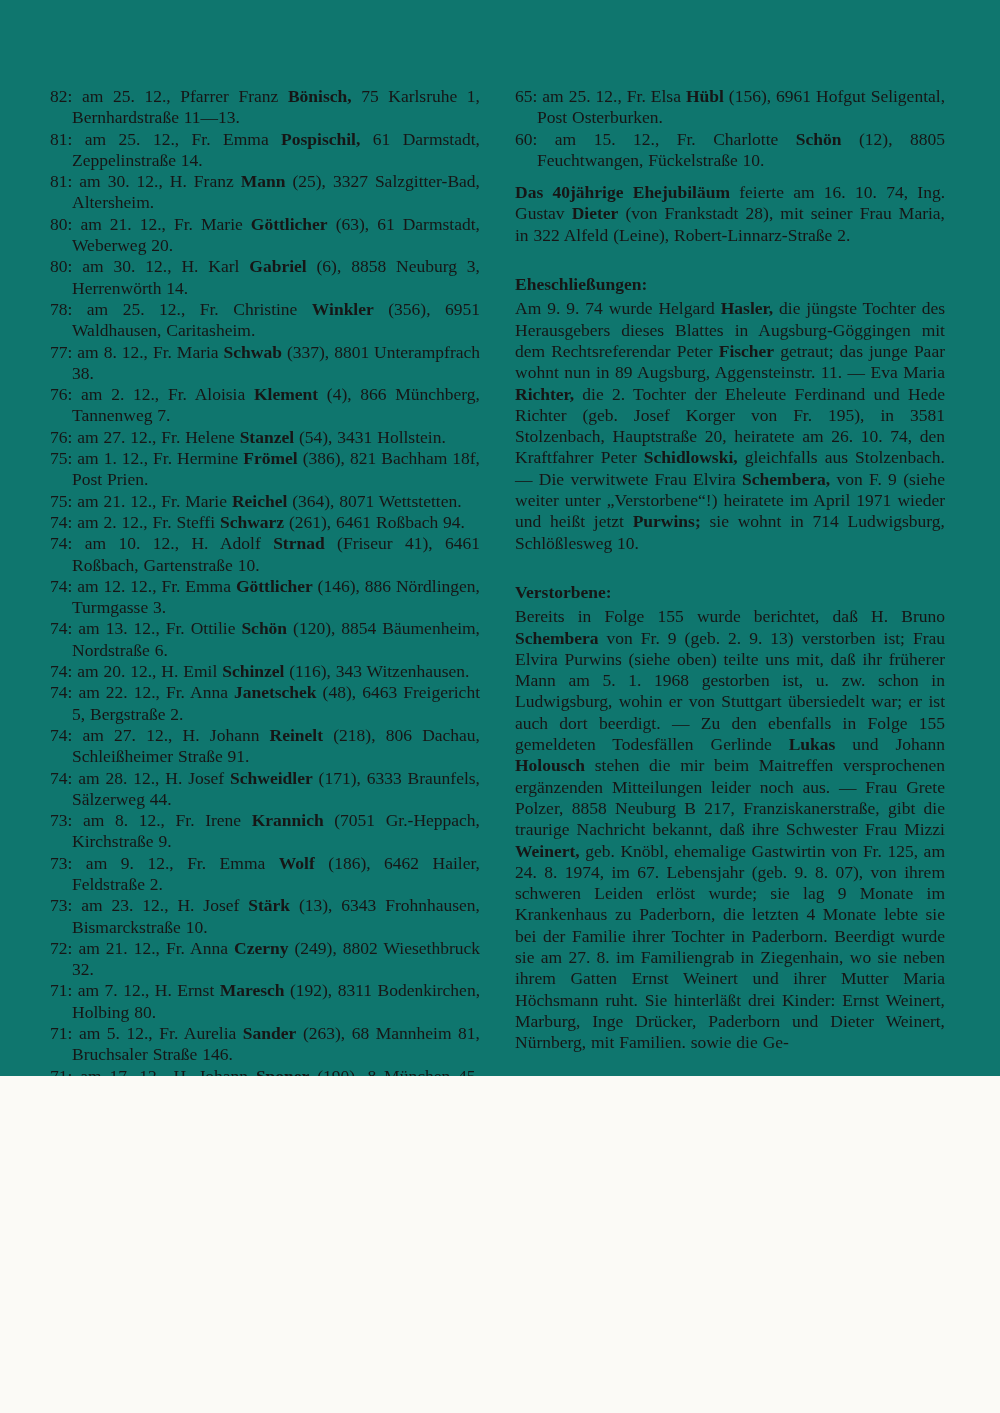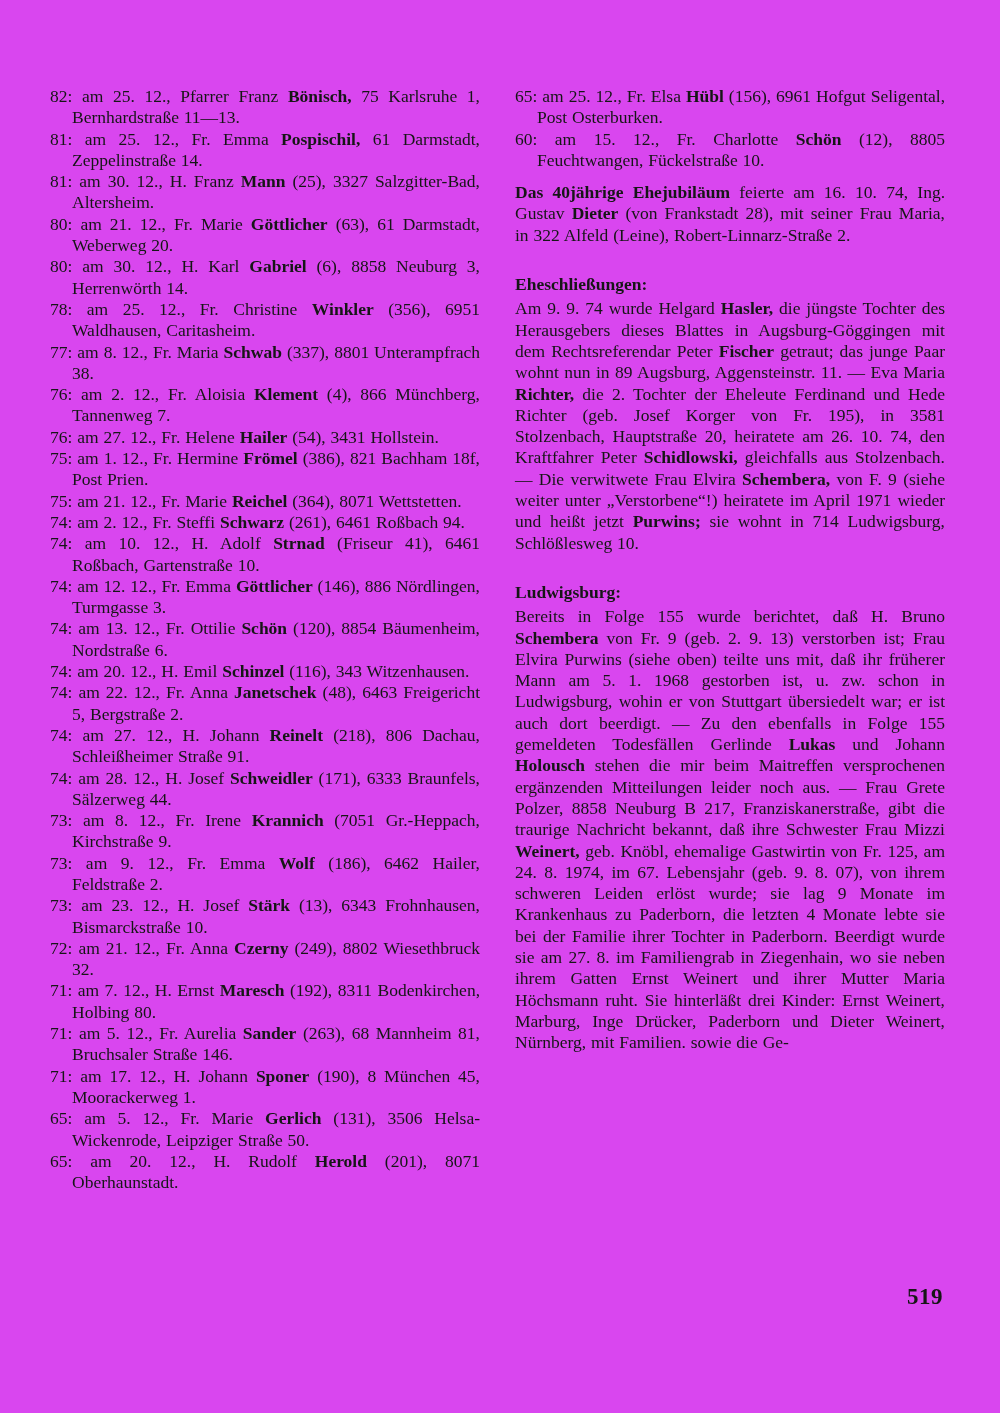--- a/index.html
+++ b/index.html
@@ -1,23 +1,23 @@
 <!DOCTYPE html>
 <html lang="de"><head>
   <meta charset="utf-8">
   <style>
     * { box-sizing: border-box; }
     html, body { margin: 0; padding: 0; }
     body { background: #fbfaf6; }
     .page {
       position: relative;
       width: 1000px;
-      height: 1413px;
+      height: 1076px;
       margin: 0 auto;
-      background: #d946ef;
+      background: #0f766e;
       color: #161616;
       font-family: "Liberation Serif", "DejaVu Serif", serif;
       font-size: 17.5px;
       line-height: 21.3px;
       padding: 86px 55px 0 50px;
       overflow: hidden;
     }
     .columns { display: flex; gap: 35px; }
     .col { width: 430px; flex: 0 0 430px; }
     .block {
@@ -51,21 +51,21 @@
   <div class="columns">
     <div class="col" id="col-left">
         <p class="block block-entry"><span>82: am 25. 12., Pfarrer Franz </span><b>Bönisch,</b><span> 75 Karlsruhe 1, Bernhardstraße 11—13.</span></p>
         <p class="block block-entry"><span>81: am 25. 12., Fr. Emma </span><b>Pospischil,</b><span> 61 Darmstadt, Zeppelinstraße 14.</span></p>
         <p class="block block-entry"><span>81: am 30. 12., H. Franz </span><b>Mann</b><span> (25), 3327 Salzgitter-Bad, Altersheim.</span></p>
         <p class="block block-entry"><span>80: am 21. 12., Fr. Marie </span><b>Göttlicher</b><span> (63), 61 Darmstadt, Weberweg 20.</span></p>
         <p class="block block-entry"><span>80: am 30. 12., H. Karl </span><b>Gabriel</b><span> (6), 8858 Neuburg 3, Herrenwörth 14.</span></p>
         <p class="block block-entry"><span>78: am 25. 12., Fr. Christine </span><b>Winkler</b><span> (356), 6951 Waldhausen, Caritasheim.</span></p>
         <p class="block block-entry"><span>77: am 8. 12., Fr. Maria </span><b>Schwab</b><span> (337), 8801 Unterampfrach 38.</span></p>
         <p class="block block-entry"><span>76: am 2. 12., Fr. Aloisia </span><b>Klement</b><span> (4), 866 Münchberg, Tannenweg 7.</span></p>
-        <p class="block block-entry"><span>76: am 27. 12., Fr. Helene </span><b>Hailer</b><span> (54), 3431 Hollstein.</span></p>
+        <p class="block block-entry"><span>76: am 27. 12., Fr. Helene </span><b>Stanzel</b><span> (54), 3431 Hollstein.</span></p>
         <p class="block block-entry"><span>75: am 1. 12., Fr. Hermine </span><b>Frömel</b><span> (386), 821 Bachham 18f, Post Prien.</span></p>
         <p class="block block-entry"><span>75: am 21. 12., Fr. Marie </span><b>Reichel</b><span> (364), 8071 Wettstetten.</span></p>
         <p class="block block-entry"><span>74: am 2. 12., Fr. Steffi </span><b>Schwarz</b><span> (261), 6461 Roßbach 94.</span></p>
         <p class="block block-entry"><span>74: am 10. 12., H. Adolf </span><b>Strnad</b><span> (Friseur 41), 6461 Roßbach, Gartenstraße 10.</span></p>
         <p class="block block-entry"><span>74: am 12. 12., Fr. Emma </span><b>Göttlicher</b><span> (146), 886 Nördlingen, Turmgasse 3.</span></p>
         <p class="block block-entry"><span>74: am 13. 12., Fr. Ottilie </span><b>Schön</b><span> (120), 8854 Bäumenheim, Nordstraße 6.</span></p>
         <p class="block block-entry"><span>74: am 20. 12., H. Emil </span><b>Schinzel</b><span> (116), 343 Witzenhausen.</span></p>
         <p class="block block-entry"><span>74: am 22. 12., Fr. Anna </span><b>Janetschek</b><span> (48), 6463 Freigericht 5, Bergstraße 2.</span></p>
         <p class="block block-entry"><span>74: am 27. 12., H. Johann </span><b>Reinelt</b><span> (218), 806 Dachau, Schleißheimer Straße 91.</span></p>
         <p class="block block-entry"><span>74: am 28. 12., H. Josef </span><b>Schweidler</b><span> (171), 6333 Braunfels, Sälzerweg 44.</span></p>
@@ -78,18 +78,18 @@
         <p class="block block-entry"><span>71: am 17. 12., H. Johann </span><b>Sponer</b><span> (190), 8 München 45, Moorackerweg 1.</span></p>
         <p class="block block-entry"><span>65: am 5. 12., Fr. Marie </span><b>Gerlich</b><span> (131), 3506 Helsa-Wickenrode, Leipziger Straße 50.</span></p>
         <p class="block block-entry"><span>65: am 20. 12., H. Rudolf </span><b>Herold</b><span> (201), 8071 Oberhaunstadt.</span></p>
       </div>
     <div class="col" id="col-right">
         <p class="block block-entry"><span>65: am 25. 12., Fr. Elsa </span><b>Hübl</b><span> (156), 6961 Hofgut Seligental, Post Osterburken.</span></p>
         <p class="block block-entry"><span>60: am 15. 12., Fr. Charlotte </span><b>Schön</b><span> (12), 8805 Feuchtwangen, Fückelstraße 10.</span></p>
         <p class="block block-paragraph"><b>Das 40jährige Ehejubiläum</b><span> feierte am 16. 10. 74, Ing. Gustav </span><b>Dieter</b><span> (von Frankstadt 28), mit seiner Frau Maria, in 322 Alfeld (Leine), Robert-Linnarz-Straße 2.</span></p>
         <p class="block block-heading"><b>Eheschließungen:</b></p>
         <p class="block block-paragraph"><span>Am 9. 9. 74 wurde Helgard </span><b>Hasler,</b><span> die jüngste Tochter des Herausgebers dieses Blattes in Augsburg-Göggingen mit dem Rechtsreferendar Peter </span><b>Fischer</b><span> getraut; das junge Paar wohnt nun in 89 Augsburg, Aggensteinstr. 11. — Eva Maria </span><b>Richter,</b><span> die 2. Tochter der Eheleute Ferdinand und Hede Richter (geb. Josef Korger von Fr. 195), in 3581 Stolzenbach, Hauptstraße 20, heiratete am 26. 10. 74, den Kraftfahrer Peter </span><b>Schidlowski,</b><span> gleichfalls aus Stolzenbach. — Die verwitwete Frau Elvira </span><b>Schembera,</b><span> von F. 9 (siehe weiter unter „Verstorbene“!) heiratete im April 1971 wieder und heißt jetzt </span><b>Purwins;</b><span> sie wohnt in 714 Ludwigsburg, Schlößlesweg 10.</span></p>
-        <p class="block block-heading"><b>Ludwigsburg:</b></p>
+        <p class="block block-heading"><b>Verstorbene:</b></p>
         <p class="block block-paragraph"><span>Bereits in Folge 155 wurde berichtet, daß H. Bruno </span><b>Schembera</b><span> von Fr. 9 (geb. 2. 9. 13) verstorben ist; Frau Elvira Purwins (siehe oben) teilte uns mit, daß ihr früherer Mann am 5. 1. 1968 gestorben ist, u. zw. schon in Ludwigsburg, wohin er von Stuttgart übersiedelt war; er ist auch dort beerdigt. — Zu den ebenfalls in Folge 155 gemeldeten Todesfällen Gerlinde </span><b>Lukas</b><span> und Johann </span><b>Holousch</b><span> stehen die mir beim Maitreffen versprochenen ergänzenden Mitteilungen leider noch aus. — Frau Grete Polzer, 8858 Neuburg B 217, Franziskanerstraße, gibt die traurige Nachricht bekannt, daß ihre Schwester Frau Mizzi </span><b>Weinert,</b><span> geb. Knöbl, ehemalige Gastwirtin von Fr. 125, am 24. 8. 1974, im 67. Lebensjahr (geb. 9. 8. 07), von ihrem schweren Leiden erlöst wurde; sie lag 9 Monate im Krankenhaus zu Paderborn, die letzten 4 Monate lebte sie bei der Familie ihrer Tochter in Paderborn. Beerdigt wurde sie am 27. 8. im Familiengrab in Ziegenhain, wo sie neben ihrem Gatten Ernst Weinert und ihrer Mutter Maria Höchsmann ruht. Sie hinterläßt drei Kinder: Ernst Weinert, Marburg, Inge Drücker, Paderborn und Dieter Weinert, Nürnberg, mit Familien. sowie die Ge-</span></p>
       </div>
   </div>
   <div class="page-number">519</div>
 </div>
 
 </body></html>

